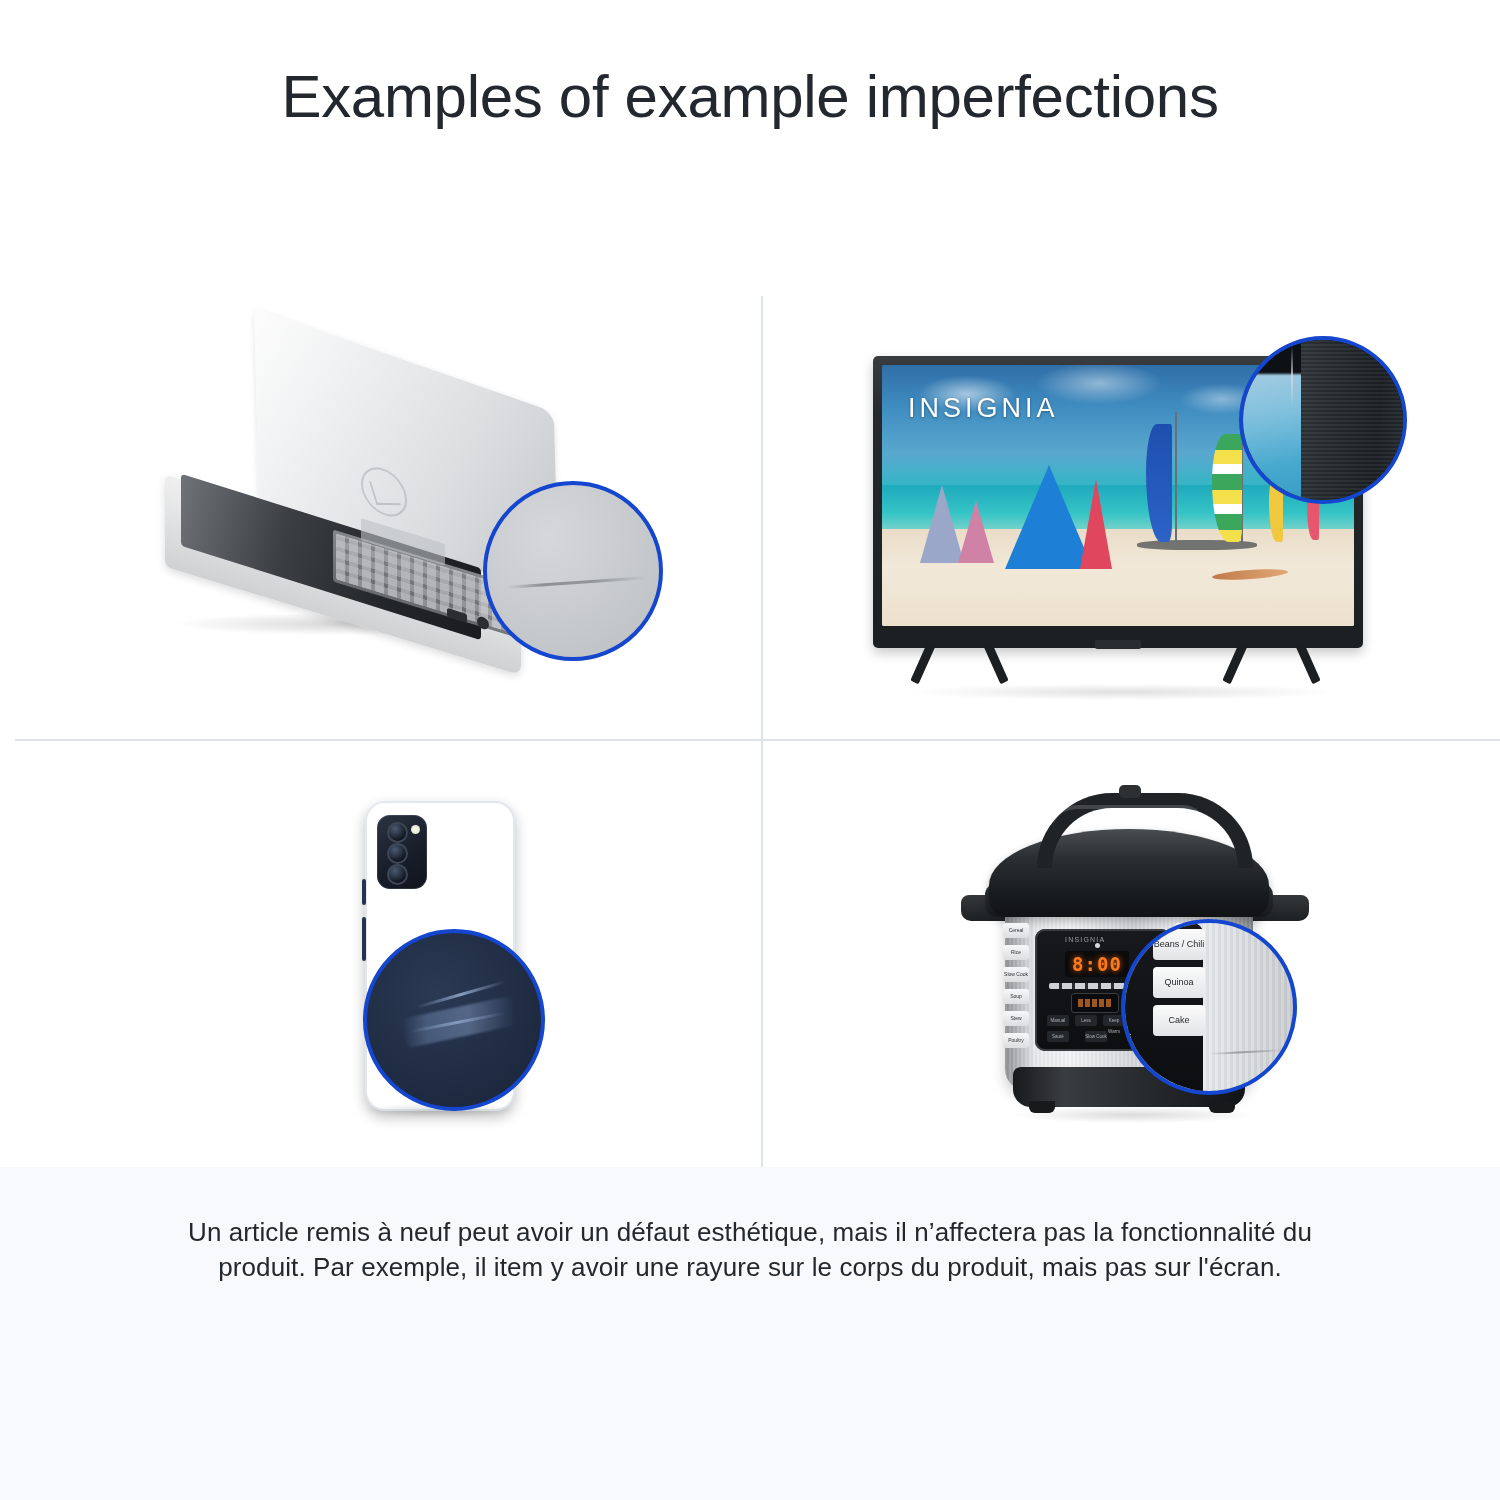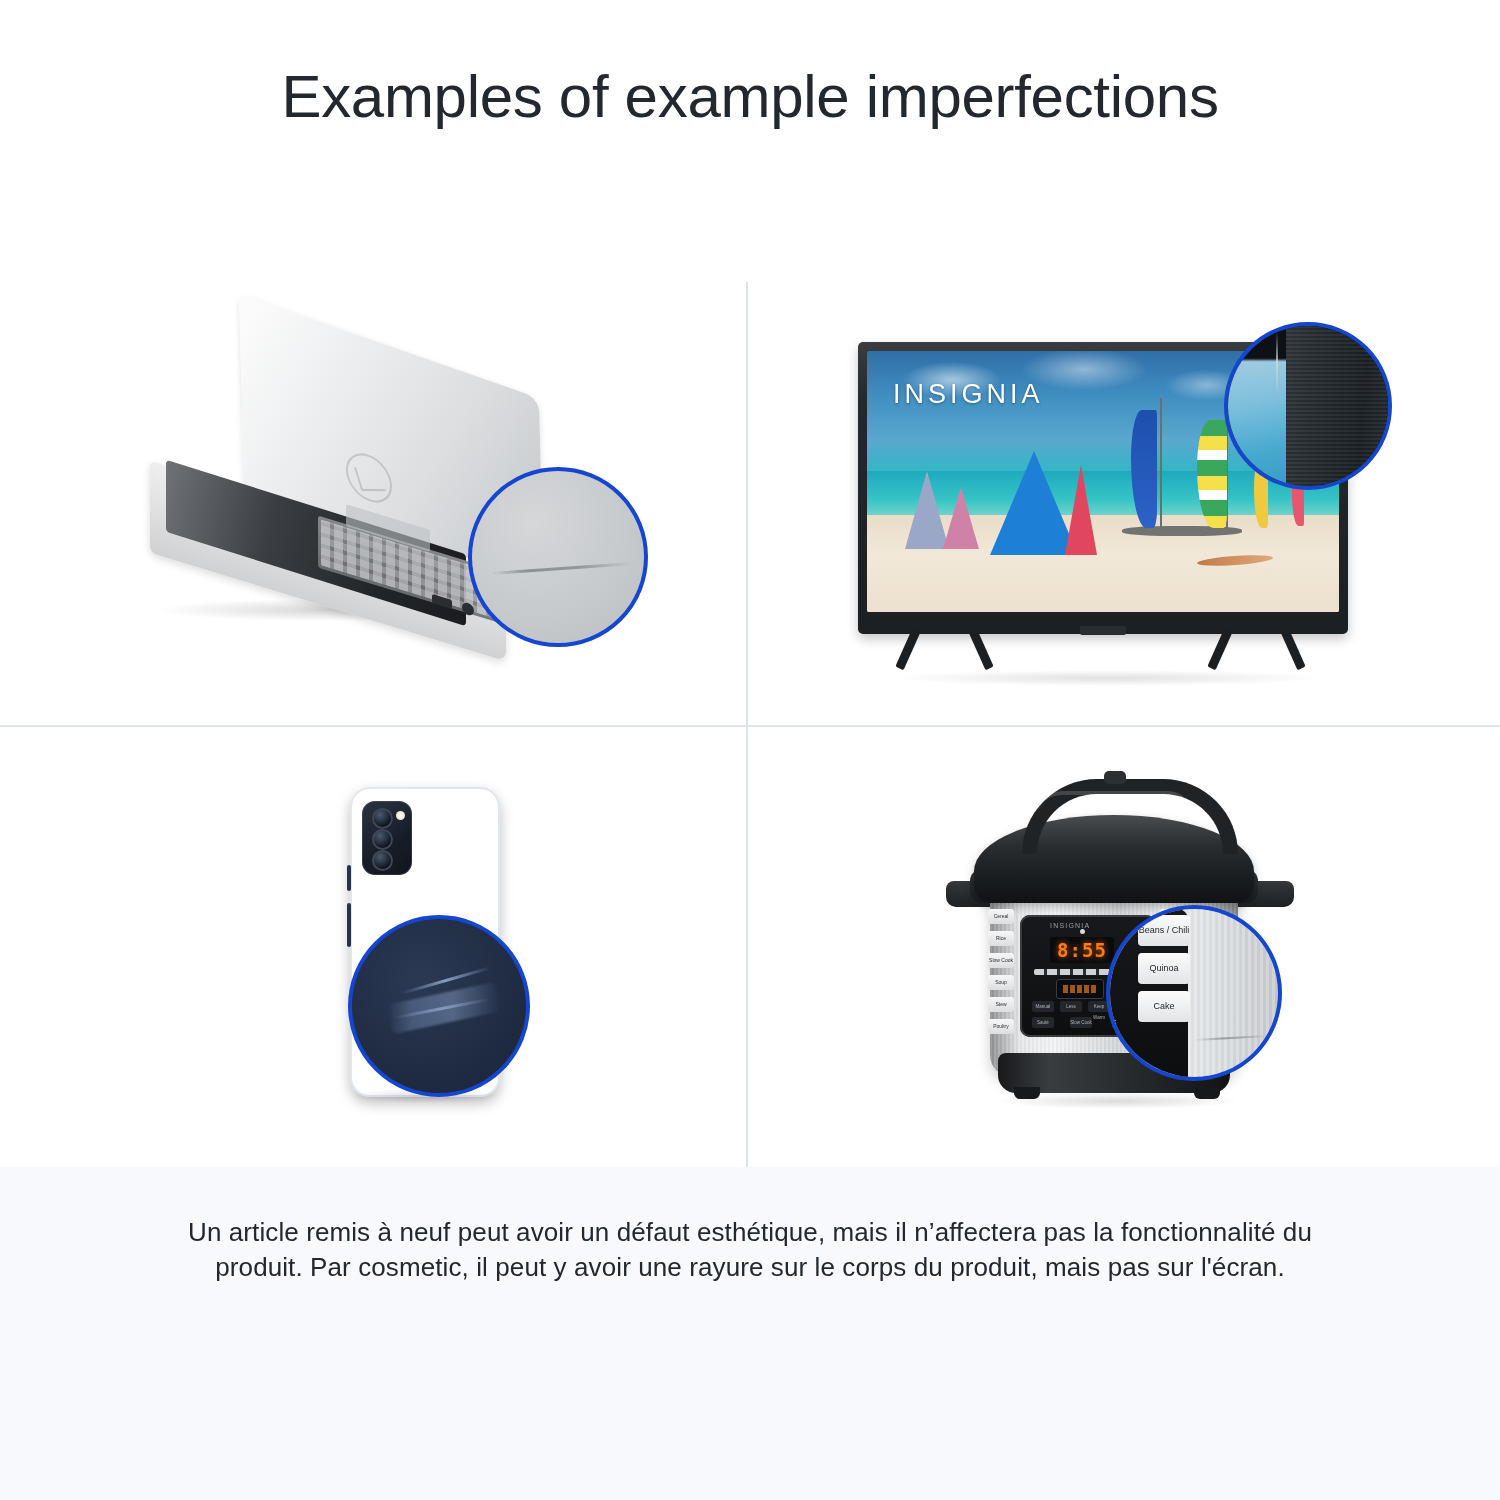--- a/index.html
+++ b/index.html
@@ -17,23 +17,24 @@
     display:flex;flex-direction:column;align-items:center;justify-content:flex-start;
     padding-top:62px;box-sizing:border-box;background:#fff;
   }
   .title-line{
     font-size:60px;line-height:1.16;color:#23282f;font-weight:400;
     letter-spacing:-0.3px;text-align:center;white-space:nowrap;
   }
 
   
   .grid{
-    position:absolute;left:0;top:282px;width:1404px;height:885px;
+    position:absolute;left:0;top:296px;width:1404px;height:885px;
     display:grid;grid-template-columns:748px 752px;grid-template-rows:445px 440px;
     background:#fff;
+    padding-left:15px;
   }
   .cell{position:relative;overflow:hidden;box-sizing:border-box;}
   .cell.tl{border-right:2px solid #dde3ec;border-bottom:2px solid #dde3ec;}
   .cell.tr{border-bottom:2px solid #dde3ec;}
   .cell.bl{border-right:2px solid #dde3ec;}
 
   
   .laptop-wrap{position:absolute;left:150px;top:65px;width:470px;height:310px;}
   .lid{
     position:absolute;left:92px;top:0px;width:300px;height:232px;
@@ -471,21 +472,21 @@
         <div class="lid-rim"></div>
         <div class="lid-top"></div>
         <div class="handle"></div>
         <div class="handle-sheen"></div>
         <div class="valve"></div>
 
         <div class="panel">
           <div class="panel-brand">INSIGNIA</div>
           <div class="dot-ind"></div>
           <div class="lcd">
-            <span class="lcd-txt">8:55</span>
+            <span class="lcd-txt">8:00</span>
           </div>
           <div class="panel-bar"></div>
           <div class="mini-lcd"></div>
           <div class="keypad">
             <div class="key" style="left:2px;top:0;">Manual</div>
             <div class="key" style="left:30px;top:0;">Less</div>
             <div class="key" style="left:58px;top:0;">Keep Warm</div>
             <div class="key" style="left:88px;top:0;">Delay</div>
             <div class="key" style="left:2px;top:16px;">Sauté</div>
             <div class="key" style="left:40px;top:16px;">Slow Cook</div>
@@ -522,16 +523,16 @@
             <div class="cmkey">Quinoa</div>
             <div class="cmkey">Cake</div>
           </div>
           <div class="cm-scratch"></div>
         </div>
       </div>
     </div>
   </div>
 
   <div class="footer">
-    <p class="para">Un article remis à neuf peut avoir un défaut esthétique, mais il n’affectera pas la fonctionnalité du produit. Par cosmetic, il peut y avoir une rayure sur le corps du produit, mais pas sur l'écran.</p>
+    <p class="para">Un article remis à neuf peut avoir un défaut esthétique, mais il n’affectera pas la fonctionnalité du produit. Par exemple, il item y avoir une rayure sur le corps du produit, mais pas sur l'écran.</p>
   </div>
 
 </div>
 
 </body></html>

